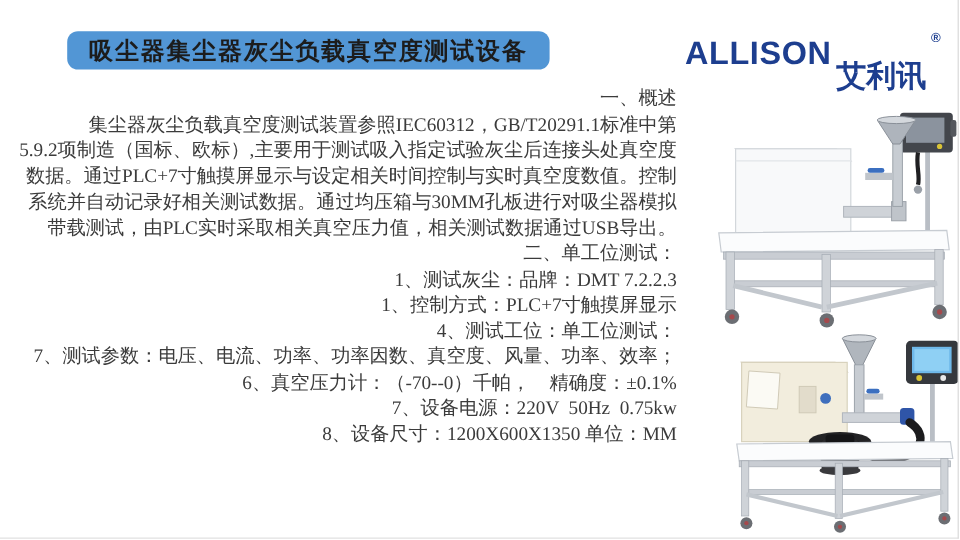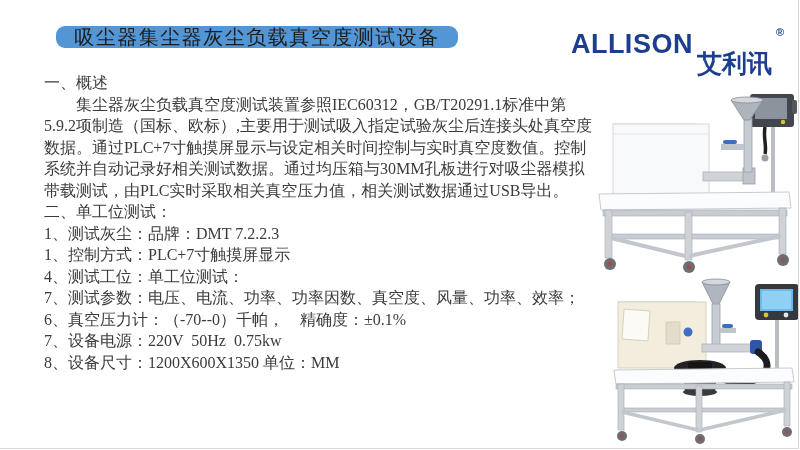--- a/index.html
+++ b/index.html
@@ -5,36 +5,36 @@
   html,body{margin:0;padding:0;background:#fff;}
   #page{
     position:relative;width:798px;height:448px;background:#ffffff;
     border-right:1px solid #d9d9d9;border-bottom:1px solid #d9d9d9;
     overflow:hidden;
     font-family:"Liberation Serif","DejaVu Serif",serif;
     color:#3b3b3b;
   }
   
   .title-banner{
-    position:absolute;left:56px;top:26px;width:402px;height:22px;
+    position:absolute;left:56px;top:26px;width:402px;height:32px;
     background:#5296d5;border-radius:9px;
     display:flex;align-items:center;justify-content:center;
-    font-size:20px;font-weight:normal;color:#1c1c1c;letter-spacing:1.5px;
+    font-size:20px;font-weight:bold;color:#1c1c1c;letter-spacing:1.5px;
   }
   .logo{
     position:absolute;right:14px;top:28px;height:32px;
     display:flex;align-items:center;gap:4px;
     font-family:"Liberation Sans","DejaVu Sans",sans-serif;
     color:#1d3e8f;white-space:nowrap;
   }
   .logo .en{font-size:27px;font-weight:bold;letter-spacing:0.5px;}
   .logo .cn{font-size:25px;font-weight:bold;margin-top:38px;}
   .logo .reg{font-size:11px;font-weight:bold;align-self:flex-start;margin-top:-2px;}
   
-  .content{position:absolute;left:44px;top:72px;width:548px;font-size:16px;line-height:21.5px;}
+  .content{position:absolute;left:16px;top:72px;width:548px;font-size:16px;line-height:21.5px;text-align:right;}
   .sec-heading{white-space:pre-wrap;}
   .overview-para{text-indent:2em;margin:0;white-space:normal;}
   .spec-item{white-space:pre-wrap;}
   
   .photo{position:absolute;}
   #photo-top{left:593px;top:88px;}
   #photo-bottom{left:608px;top:276px;}
 </style>
 </head>
 <body>

